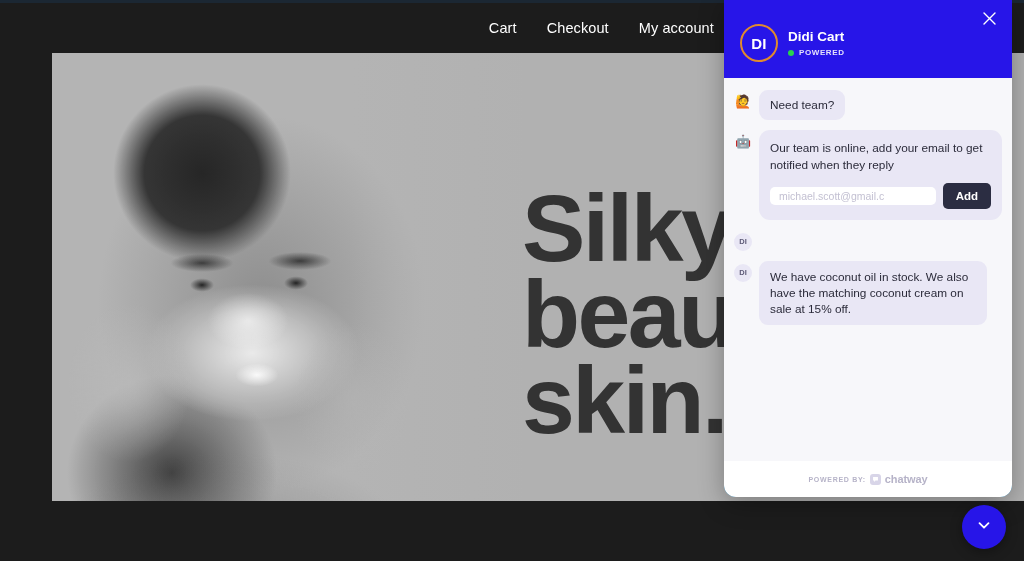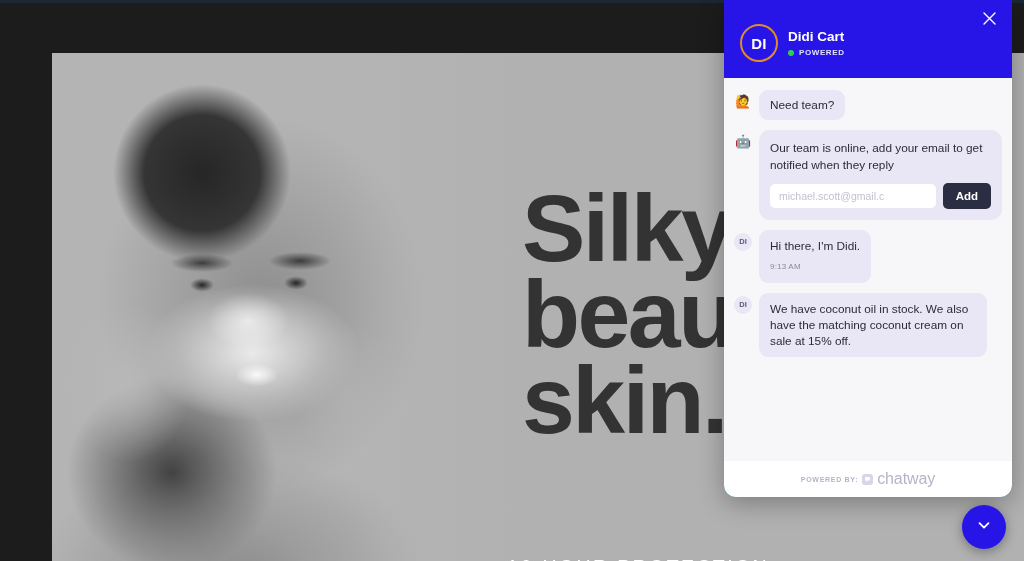--- a/index.html
+++ b/index.html
@@ -21,21 +21,21 @@
     padding-right: 250px; gap: 30px;
     background: #1c1c1c;
   }
   .nav a {
     color: #ffffff; font-size: 14.5px; text-decoration: none;
     white-space: nowrap; letter-spacing: .1px;
   }
 
   
   .hero {
-    position: absolute; left: 52px; top: 53px; width: 972px; height: 508px;
+    position: absolute; left: 52px; top: 53px; width: 972px; height: 448px;
     background: #b1b1b1; overflow: hidden;
   }
   .hero-photo {
     position: absolute; left: 0; top: 0; width: 470px; height: 508px;
     background:
       radial-gradient(ellipse 150px 95px at 200px 300px, #efe2d8 0%, #c8b4a5 45%, rgba(160,140,128,0) 72%),
       radial-gradient(ellipse 120px 120px at 150px 120px, #2e2a27 0%, #3e3833 48%, rgba(60,54,48,0) 74%),
       radial-gradient(ellipse 150px 140px at 120px 420px, #4a423b 0%, rgba(70,62,56,0) 70%),
       radial-gradient(ellipse 210px 240px at 210px 250px, #9b8b7e 0%, rgba(150,135,122,0) 78%),
       linear-gradient(180deg, #b1b1b1 0%, #b1b1b1 100%);
@@ -127,21 +127,21 @@
   .bubble.out .time { color: #c7c2f5; }
   .bubble.in .time { color: #8b8899; }
 
   .email-card {
     background: #e9e7f5; border-radius: 11px; padding: 10px 11px 11px 11px;
     max-width: 248px; width: 248px;
   }
   .email-card p { font-size: 11.8px; line-height: 16.5px; color: #2b2b3a; }
   .email-form { display: flex; gap: 7px; margin-top: 10px; align-items: center; }
   .email-input {
-    flex: 1 1 auto; height: 24px; border: none; border-radius: 5px;
+    flex: 1 1 auto; height: 18px; border: none; border-radius: 5px;
     background: #ffffff; padding: 0 9px; font-size: 10.5px;
     color: #2b2b3a; font-family: "Liberation Sans", sans-serif; min-width: 0;
   }
   .email-input::placeholder { color: #c3c0d2; }
   .email-add {
     background: #2b2d42; color: #fff; border: none; border-radius: 5px;
     height: 26px; padding: 0 13px; font-size: 11.5px; font-weight: 700;
     cursor: pointer; font-family: "Liberation Sans", sans-serif; text-align: right;
   }
 
@@ -163,38 +163,44 @@
   .w-powered {
     flex: 0 0 auto; background: #ffffff; height: 36px;
     display: flex; align-items: center; justify-content: center; gap: 4px;
   }
   .pw-text { font-size: 7px; color: #b6b3c8; letter-spacing: .7px; font-weight: 600; }
   .pw-mark {
     width: 11px; height: 11px; border-radius: 3px; background: #d8d5e8;
     display:flex; align-items:center; justify-content:center;
     font-size: 6.5px; color:#fff;
   }
-  .pw-brand { font-size: 16px; color: #b6b3c8; font-weight: 400; letter-spacing: -.1px; }
+  .pw-brand { font-size: 11px; color: #b6b3c8; font-weight: 700; letter-spacing: -.1px; }
 
   
   .launcher {
     position: absolute; right: 18px; bottom: 12px;
     width: 44px; height: 44px; border-radius: 50%;
     background: #2715e8; cursor: pointer;
     display: flex; align-items: center; justify-content: center;
     box-shadow: 0 3px 12px rgba(0,0,0,.35);
   }
 </style>
 </head>
 <body>
 
 <div id="root">
 
   <div class="topline"></div>
 
+  <nav class="nav">
+    <a href="#">Cart</a>
+    <a href="#">Checkout</a>
+    <a href="#">My account</a>
+    <a href="#">Sam</a>
+  </nav>
 
   <section class="hero">
     <div class="hero-photo"></div>
     <div class="hero-fade"></div>
     <div class="hero-copy">
       <div class="line">Silky</div>
       <div class="line">beau</div>
       <div class="line">skin.</div>
     </div>
     <div class="hero-sub">16-HOUR PROTECTION</div>
@@ -236,24 +242,20 @@
           <p>Our team is online, add your email to get notified when they reply</p>
           <div class="email-form">
             <input class="email-input" type="text" placeholder="michael.scott@gmail.c" style="">
             <button class="email-add">Add</button>
           </div>
         </div>
       </div>
 
       <div class="row">
         <div class="ava initials">DI</div>
-        <div class="bubble in">
-          <span>Hi there, I'm Didi.</span>
-          <div class="time">9:13 AM</div>
-        </div>
       </div>
 
       <div class="row">
         <div class="ava initials">DI</div>
         <div class="bubble in">
           <span>We have coconut oil in stock. We also have the matching coconut cream on sale at 15% off.</span>
           
         </div>
       </div>
 

